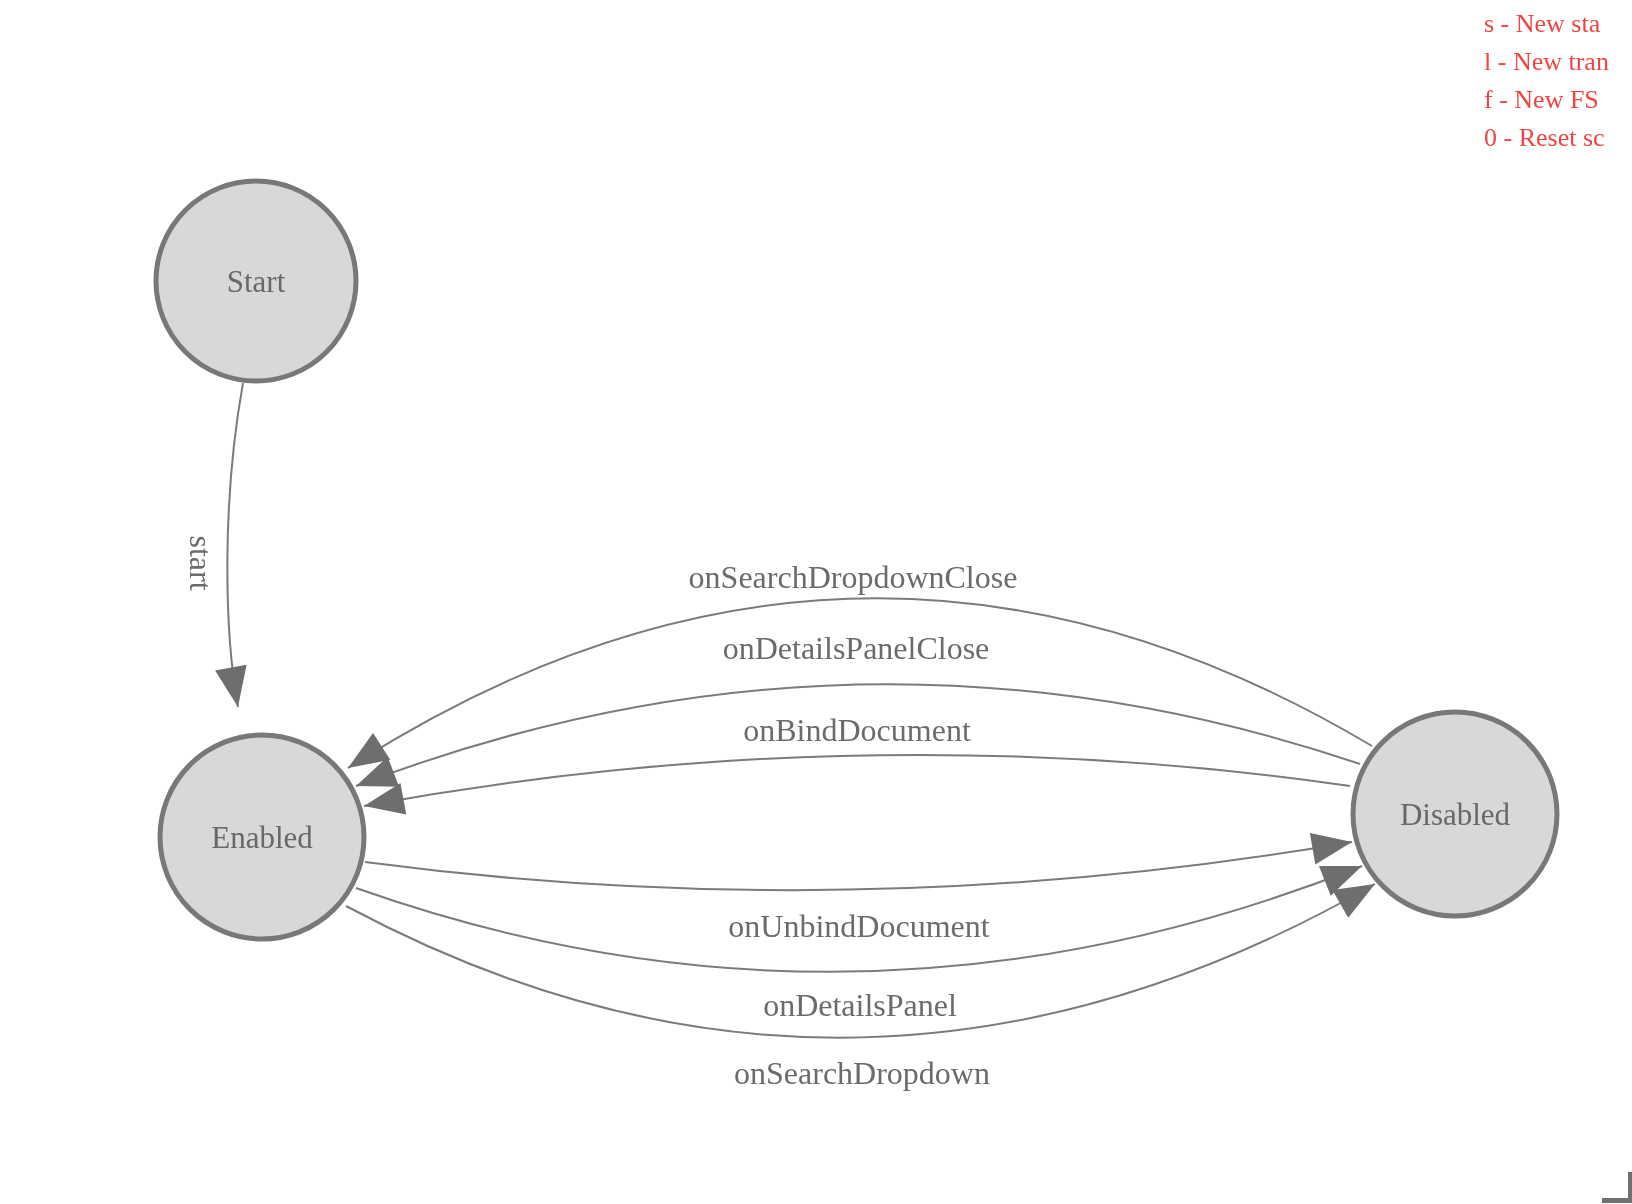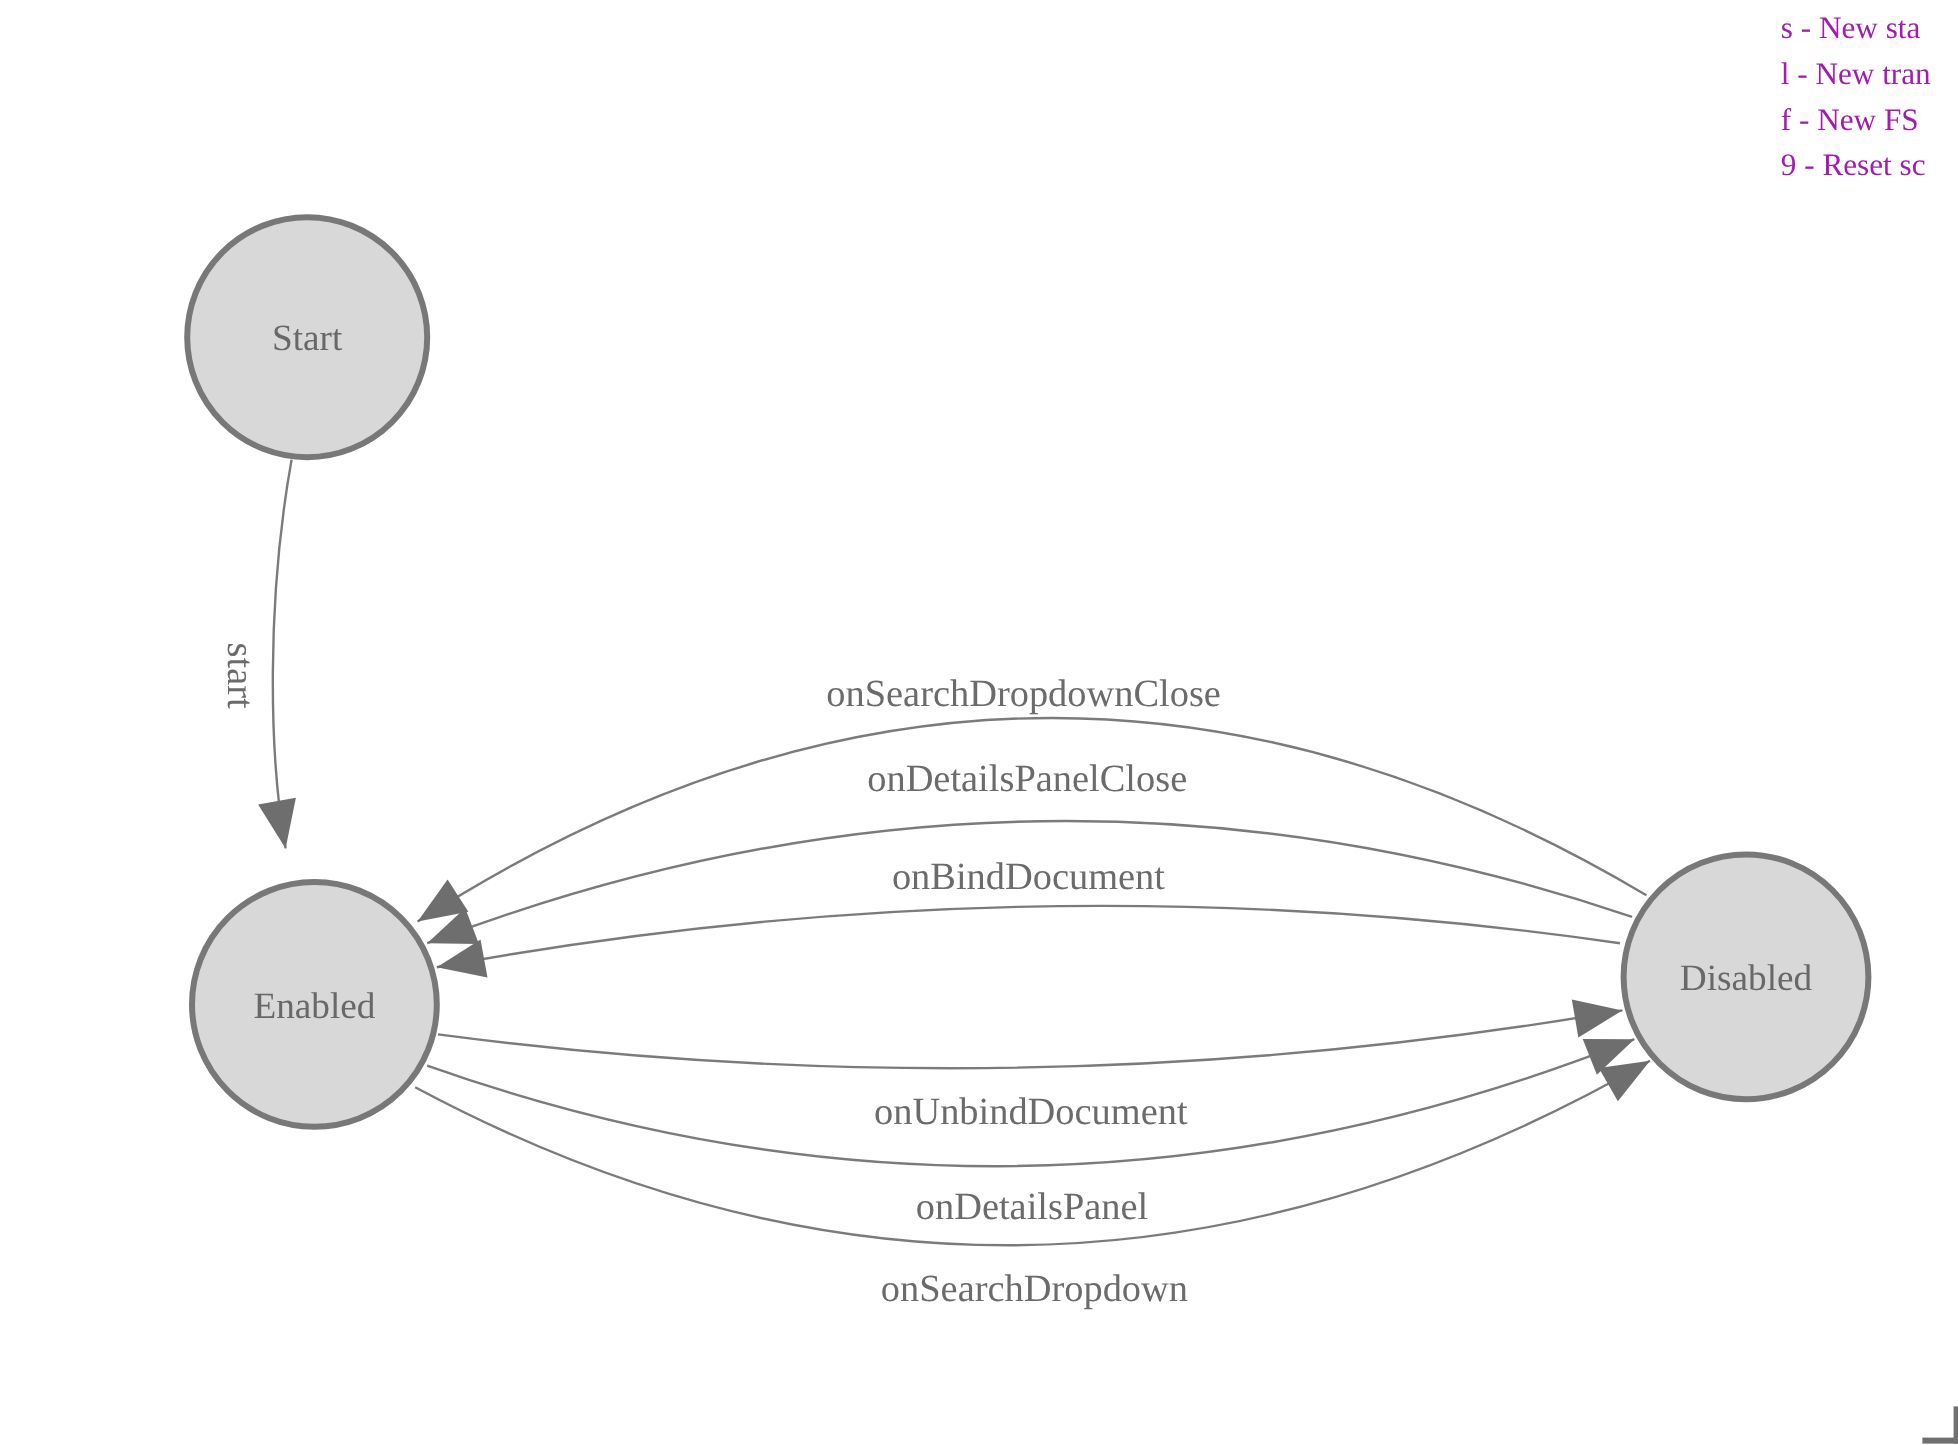--- a/index.html
+++ b/index.html
@@ -38,21 +38,21 @@
   }
   .edge-label {
     fill: #6b6b6b;
     font-size: 32px;
     font-family: "Liberation Serif", serif;
   }
   .legend {
     position: absolute;
     left: 1484px;
     top: 5px;
-    color: #a21caf;
+    color: #ef4444;
     font-size: 26px;
     line-height: 38px;
     white-space: nowrap;
   }
   .corner-mark {
     position: absolute;
     background: #707070;
   }
   .corner-mark.v {
     left: 1628px;
@@ -127,19 +127,19 @@
     <g>
       <circle class="state-circle" cx="1455" cy="814" r="102"></circle>
       <text class="node-label" x="1455" y="825" text-anchor="middle">Disabled</text>
     </g>
   </svg>
 
   <div class="legend">
     <div>s - New sta</div>
     <div>l - New tran</div>
     <div>f - New FS</div>
-    <div>9 - Reset sc</div>
+    <div>0 - Reset sc</div>
   </div>
 
   <div class="corner-mark v"></div>
   <div class="corner-mark h"></div>
 
 </div>
 
 </body></html>

